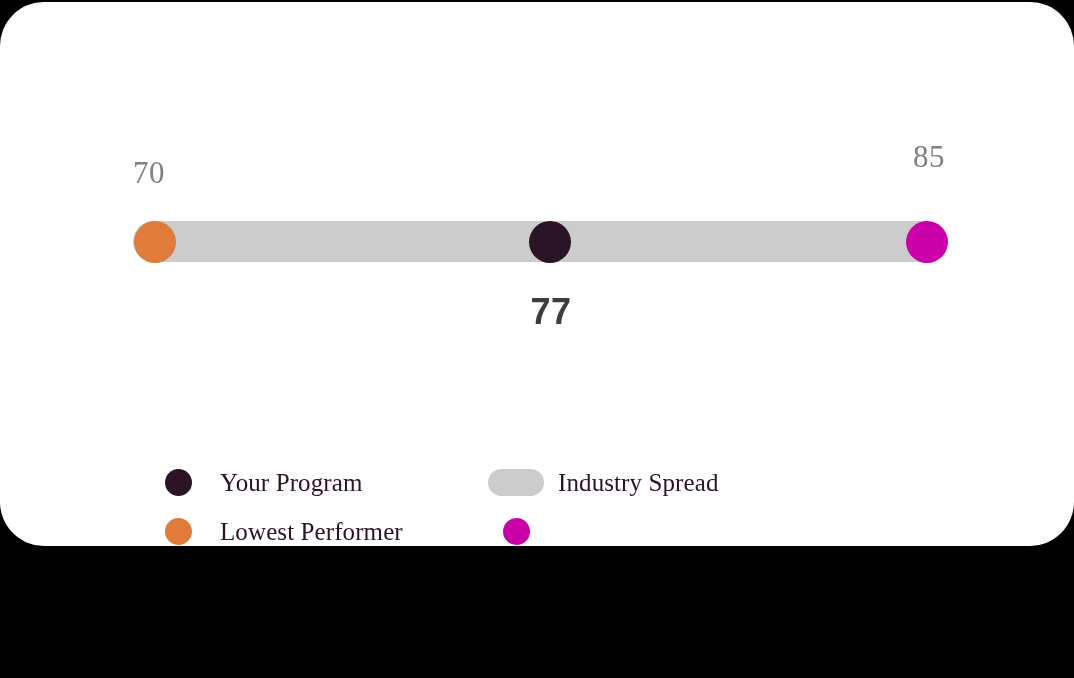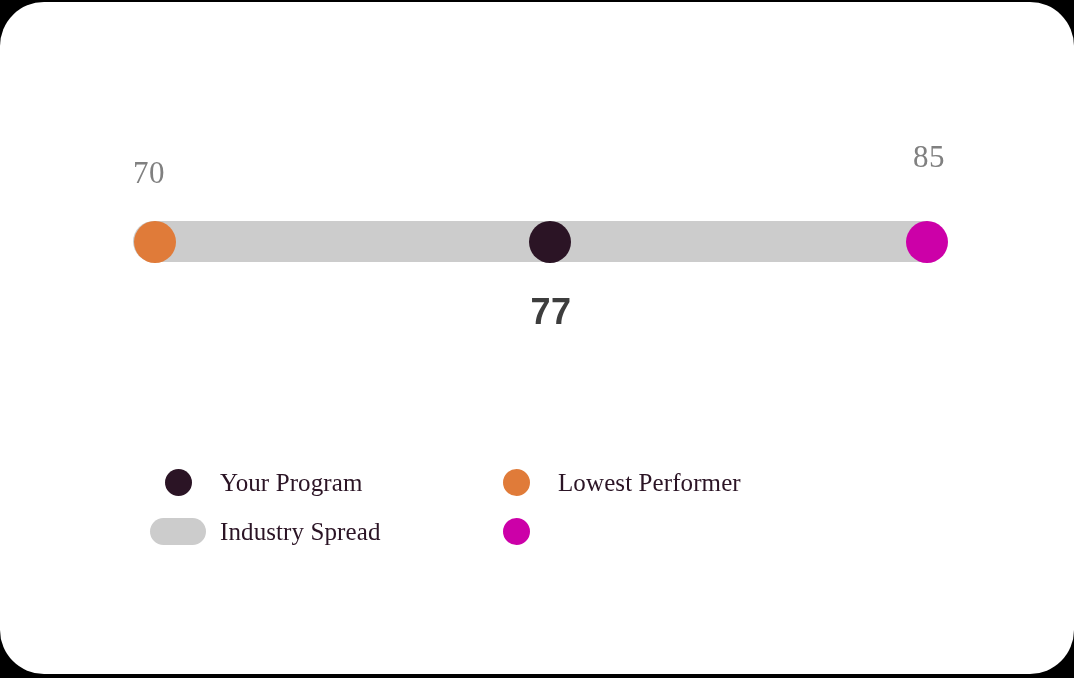--- a/index.html
+++ b/index.html
@@ -10,21 +10,21 @@
     background: #000000;
     font-family: "Liberation Serif", "DejaVu Serif", serif;
     overflow: hidden;
   }
 
   #card {
     position: absolute;
     left: 0px;
     top: 2px;
     width: 1074px;
-    height: 672px;
+    height: 544px;
     background: #ffffff;
     border-radius: 44px;
     overflow: hidden;
   }
 
   
   .range-label {
     position: absolute;
     font-family: "Liberation Serif", "DejaVu Serif", serif;
     font-size: 31px;
@@ -142,30 +142,30 @@
 
     <div class="legend-item">
       <span class="swatch-wrap">
         <span class="swatch-dot" style="background:#2B1425;"></span>
       </span>
       <span class="legend-text">Your Program</span>
     </div>
 
     <div class="legend-item">
       <span class="swatch-wrap">
-        <span class="swatch-dot" style="background:#E07B39;"></span>
+        <span class="swatch-pill" style="background:#CCCCCC;"></span>
       </span>
-      <span class="legend-text">Lowest Performer</span>
+      <span class="legend-text">Industry Spread</span>
     </div>
 
     <div class="legend-item">
       <span class="swatch-wrap">
-        <span class="swatch-pill" style="background:#CCCCCC;"></span>
+        <span class="swatch-dot" style="background:#E07B39;"></span>
       </span>
-      <span class="legend-text">Industry Spread</span>
+      <span class="legend-text">Lowest Performer</span>
     </div>
 
     <div class="legend-item">
       <span class="swatch-wrap">
         <span class="swatch-dot" style="background:#CC00A8;"></span>
       </span>
     </div>
 
   </div>
 </div>

